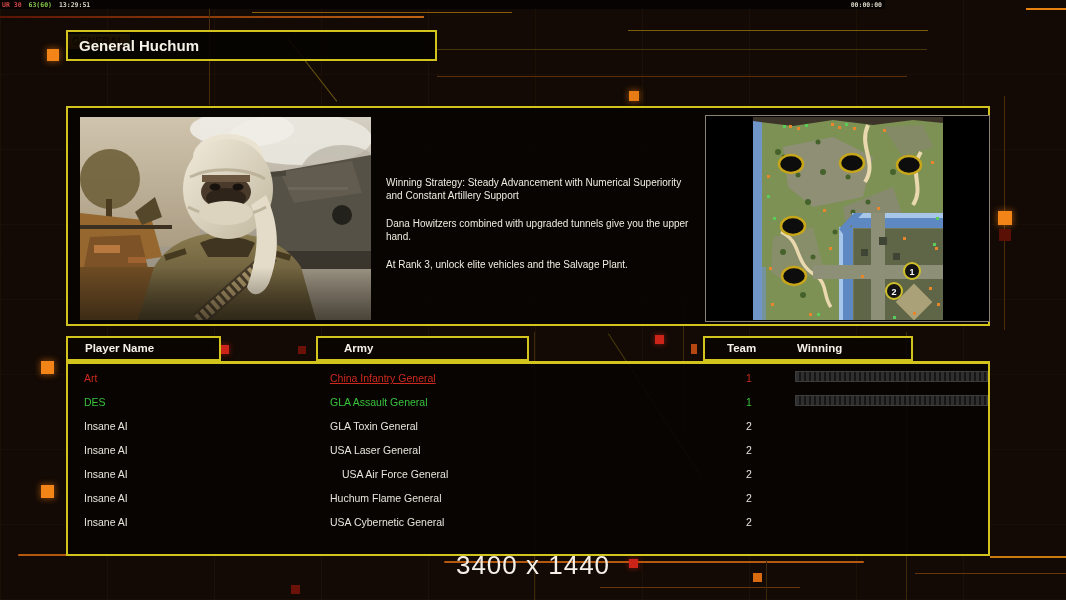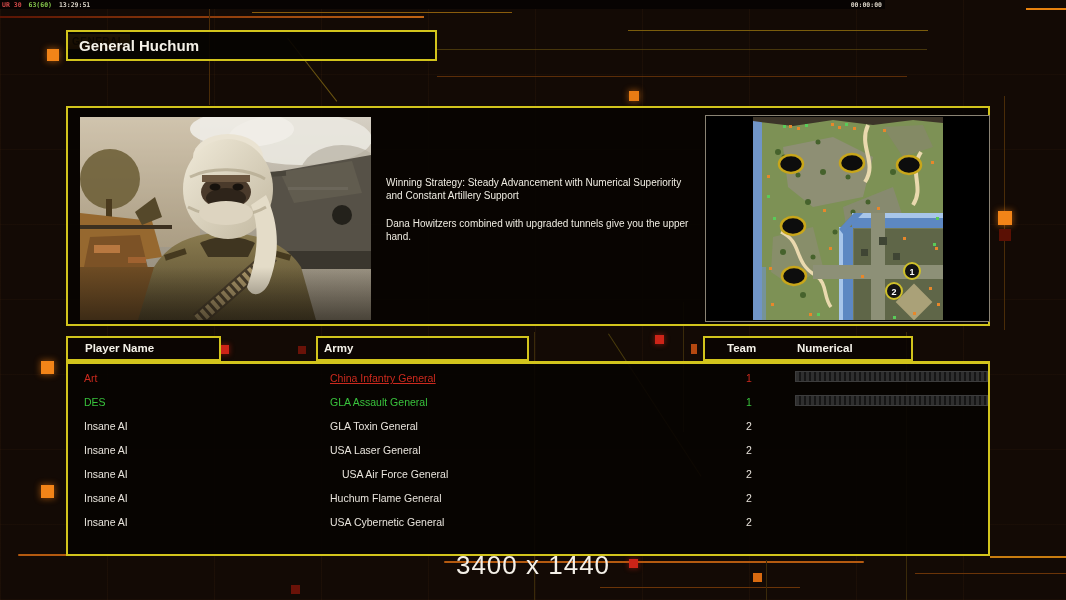--- a/index.html
+++ b/index.html
@@ -42,21 +42,21 @@
   .map-box{position:absolute;left:637px;top:7px;width:285px;height:207px;box-sizing:border-box;background:#000;border:1px solid #8a8374;}
   .map-svg{position:absolute;left:47px;top:1px;}
   .map-marker-num{font:bold 9px "Liberation Sans",sans-serif;fill:#ffffff;}
   
   .hdr{
     position:absolute;box-sizing:border-box;height:25px;border:2px solid #d2c41c;
     background:rgba(10,5,2,0.88);font:bold 11.5px "Liberation Sans",sans-serif;
     line-height:21px;color:#f4f1e8;
   }
   .hdr-player{left:66px;top:336px;width:155px;padding-left:17px;}
-  .hdr-army{left:316px;top:336px;width:213px;padding-left:6px;}
+  .hdr-army{left:316px;top:336px;width:213px;padding-left:26px;}
   .hdr-teamprog{left:703px;top:336px;width:210px;}
   .hdr-teamprog span{position:absolute;top:0;}
   .hdr-team-label{left:22px;}
   .hdr-progress-label{left:92px;}
   
   .table-panel{
     position:absolute;left:66px;top:361px;width:924px;height:195px;box-sizing:border-box;
     border:2px solid #d2c41c;border-top-width:3px;background:rgba(7,3,1,0.9);
   }
   .rows{position:absolute;left:0;top:3px;width:100%;}
@@ -199,20 +199,21 @@
         <ellipse cx="146" cy="96" rx="27" ry="12" fill="#ddd4c0"></ellipse>
         <rect x="0" y="150" width="291" height="53" fill="url(#fadeD)"></rect>
       </svg>
     </div>
 
     <div class="brief">
       <p>Winning Strategy: Steady Advancement with Numerical Superiority
  and Constant Artillery Support</p>
       <p>Dana Howitzers combined with upgraded tunnels give you the upper
  hand.</p>
+      <p>At Rank 3, unlock elite vehicles and the Salvage Plant.</p>
     </div>
 
     <div class="map-box">
       <svg class="map-svg" width="190" height="203" viewBox="0 0 190 203">
         <rect width="190" height="203" fill="#7d9155"></rect>
         <rect x="0" y="0" width="9" height="203" fill="#7095c8"></rect>
         <rect x="9" y="150" width="4" height="53" fill="#7095c8" opacity="0.6"></rect>
         <polygon points="30,30 80,20 120,40 110,80 60,90 35,70" fill="#918e7a" opacity="0.85"></polygon>
         <polygon points="90,90 140,70 150,100 120,130 95,120" fill="#8b887a" opacity="0.7"></polygon>
         <polygon points="20,120 60,110 70,150 40,170 18,155" fill="#8f8c78" opacity="0.6"></polygon>
@@ -304,21 +305,21 @@
           <text class="map-marker-num" x="141" y="177.5" text-anchor="middle">2</text>
         </g>
       </svg>
     </div>
   </div>
 
   <div class="hdr hdr-player">Player Name</div>
   <div class="hdr hdr-army">Army</div>
   <div class="hdr hdr-teamprog">
     <span class="hdr-team-label">Team</span>
-    <span class="hdr-progress-label">Numerical</span>
+    <span class="hdr-progress-label">Winning</span>
   </div>
 
   <div class="table-panel">
     <div class="rows">
         <div class="prow">
     <span class="c-player" style="color: rgb(204, 42, 30);">Art</span>
     <span class="c-army" style="color: rgb(204, 42, 30); text-decoration: underline;">China Infantry General</span>
     <span class="c-team" style="color: rgb(204, 42, 30);">1</span>
     <span class="c-progress"></span>
   </div>

